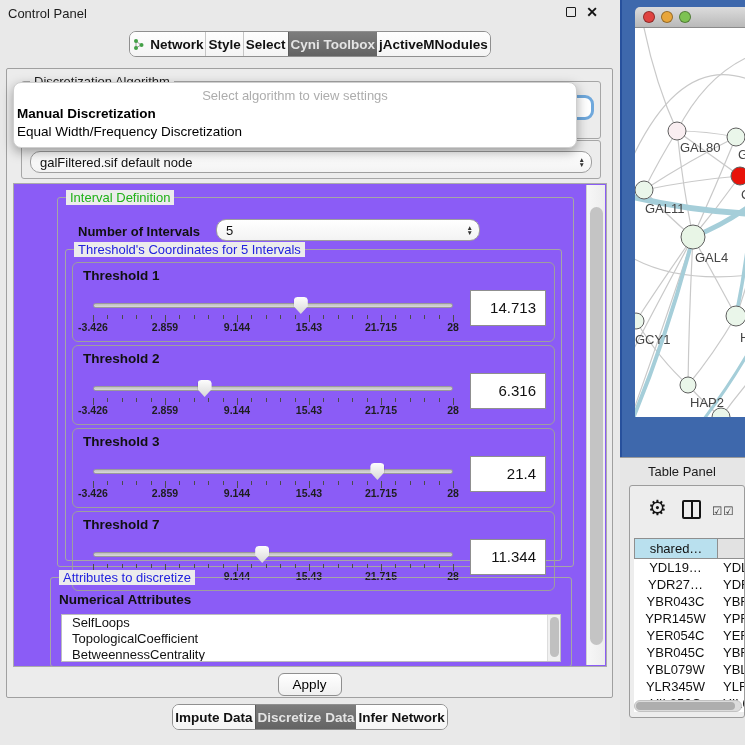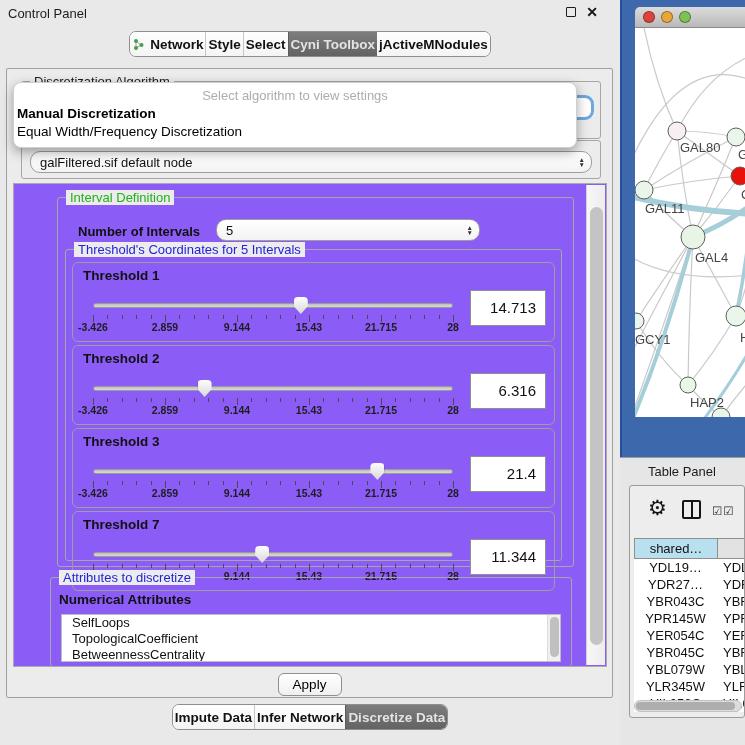--- a/index.html
+++ b/index.html
@@ -391,25 +391,25 @@
       <div class="apply-btn">
         <button>Apply</button>
       </div>
     </div>
 
     <div class="bottom-tabs">
       <div class="tabgroup">
         <div class="tab">
             <span>Impute Data</span>
           </div>
+        <div class="tab sel">
+            <span>Discretize Data</span>
+          </div>
         <div class="tab">
             <span>Infer Network</span>
-          </div>
-        <div class="tab sel">
-            <span>Discretize Data</span>
           </div>
       </div>
     </div>
 
     <div class="popup">
       <div class="ph">Select algorithm to view settings</div>
       <div class="op1">Manual Discretization</div>
       <div class="op2">Equal Width/Frequency Discretization</div>
     </div>
   </section>

